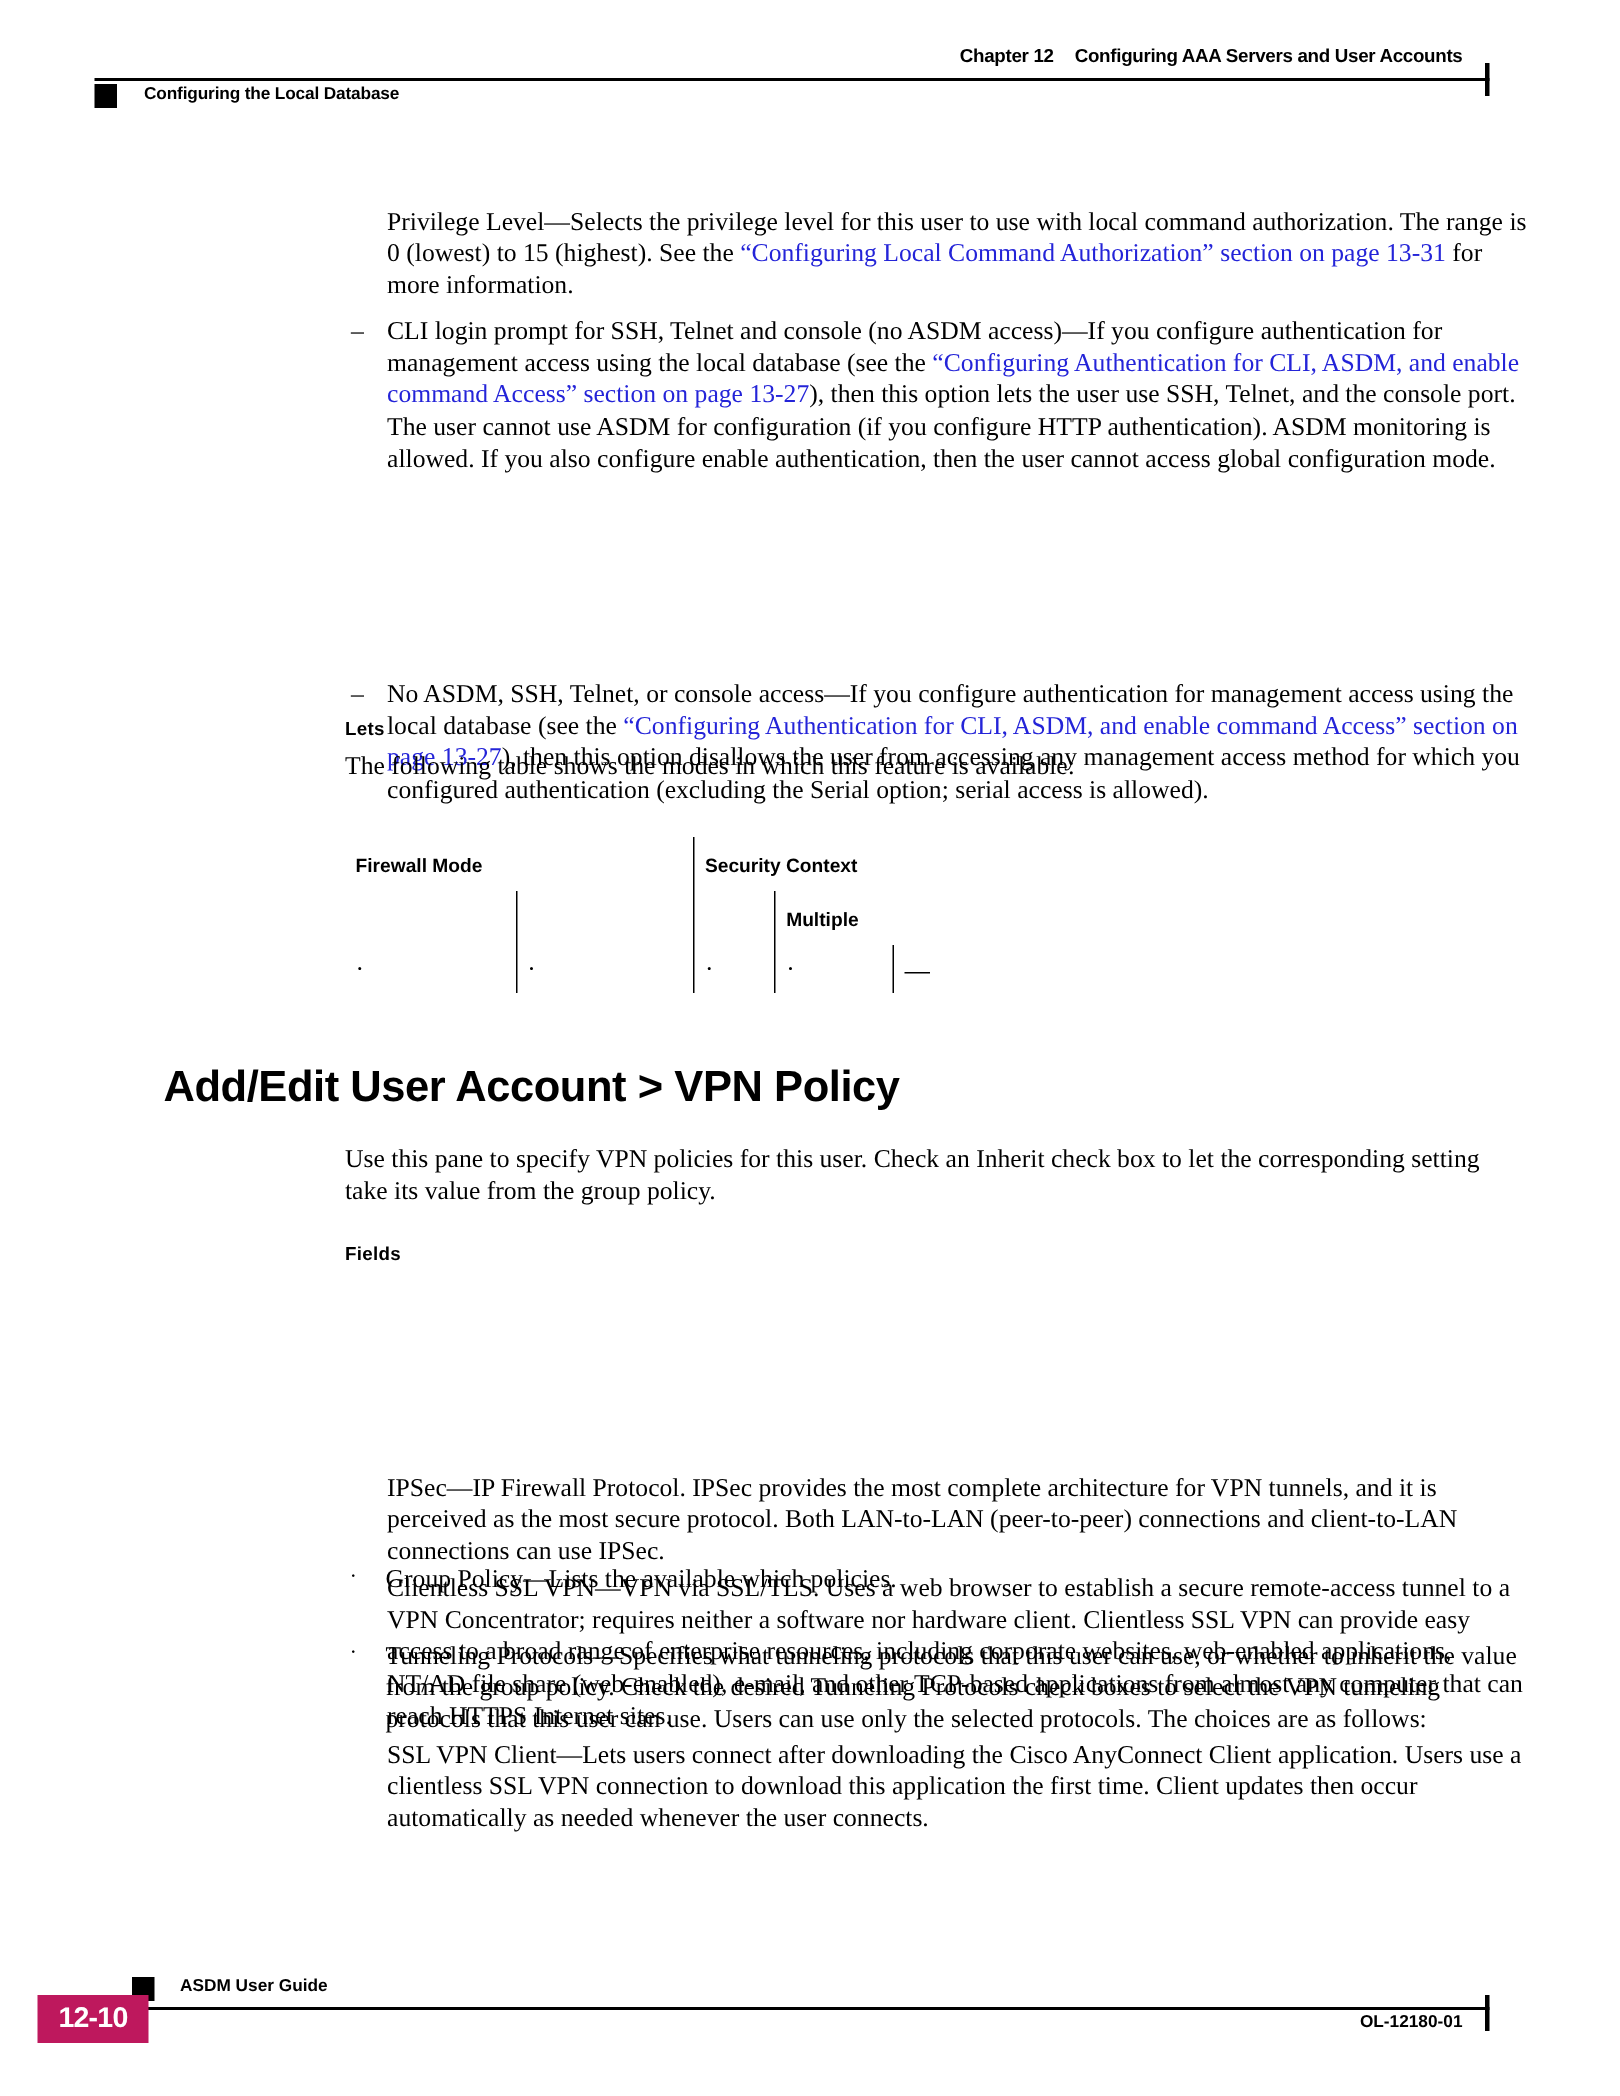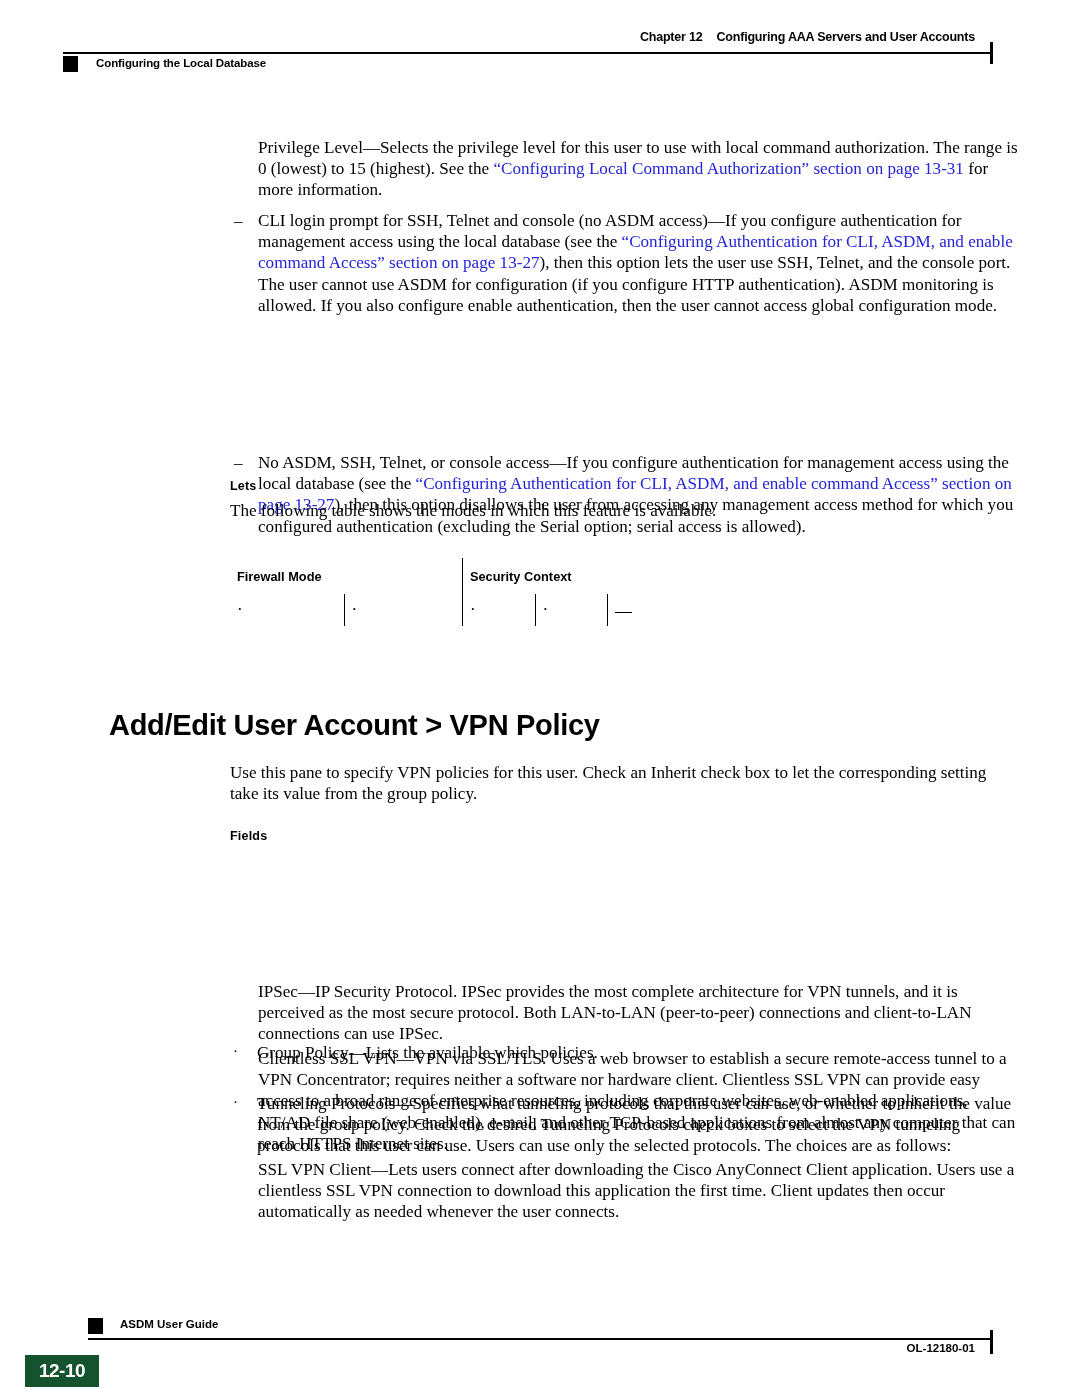--- a/index.html
+++ b/index.html
@@ -214,30 +214,29 @@
     width: 3px;
     height: 24px;
     background: #000000;
   }
   .ft-pagebox {
     position: absolute;
     left: -38px;
     top: 12px;
     width: 74px;
     height: 32px;
-    background: #14532d;
+    background: #be185d;
     color: #ffffff;
     font-family: "Liberation Sans", "DejaVu Sans", sans-serif;
     font-weight: bold;
     font-size: 19px;
     display: flex;
     align-items: center;
     justify-content: center;
     letter-spacing: -0.5px;
-    margin-top: 25px;
   }
   .ft-docid {
     position: absolute;
     right: 18px;
     top: 24px;
     font-family: "Liberation Sans", "DejaVu Sans", sans-serif;
     font-weight: bold;
     font-size: 11.5px;
     white-space: nowrap;
   }
@@ -278,31 +277,37 @@
   <div class="body-col sec-label" style="top:829px;">Fields</div>
 
   <div class="body-col bullet-item" style="top:851px;">
     <span class="bull">·</span><span>Group Policy—Lists the available which policies.</span>
   </div>
 
   <div class="body-col bullet-item" style="top:881px;">
     <span class="bull">·</span><span>Tunneling Protocols—Specifies what tunneling protocols that this user can use, or whether to inherit the value from the group policy. Check the desired Tunneling Protocols check boxes to select the VPN tunneling protocols that this user can use. Users can use only the selected protocols. The choices are as follows:</span>
   </div>
 
-  <div class="body-col para indent-sub" style="top:981px;">IPSec—IP Security Protocol. IPSec provides the most complete architecture for VPN tunnels, and it is perceived as the most secure protocol. Both LAN-to-LAN (peer-to-peer) connections and client-to-LAN connections can use IPSec.</div>
+  <div class="body-col para indent-sub" style="top:981px;">IPSec—IP Firewall Protocol. IPSec provides the most complete architecture for VPN tunnels, and it is perceived as the most secure protocol. Both LAN-to-LAN (peer-to-peer) connections and client-to-LAN connections can use IPSec.</div>
   <div class="body-col para indent-sub" style="top:1048px;">Clientless SSL VPN—VPN via SSL/TLS. Uses a web browser to establish a secure remote-access tunnel to a VPN Concentrator; requires neither a software nor hardware client. Clientless SSL VPN can provide easy access to a broad range of enterprise resources, including corporate websites, web-enabled applications, NT/AD file share (web-enabled), e-mail, and other TCP-based applications from almost any computer that can reach HTTPS Internet sites.</div>
   <div class="body-col para indent-sub" style="top:1159px;">SSL VPN Client—Lets users connect after downloading the Cisco AnyConnect Client application. Users use a clientless SSL VPN connection to download this application the first time. Client updates then occur automatically as needed whenever the user connects.</div>
 
 </div>
 
 <table id="modes-table">
   <tbody>
     <tr class="tb-top">
       <td class="cell-h" colspan="2">Firewall Mode</td>
       <td class="cell-h vline" colspan="3">Security Context</td>
+    </tr>
+    <tr class="tb-thin-top">
+      <td class="cell-h"></td>
+      <td class="cell-h vline"></td>
+      <td class="cell-h vline"></td>
+      <td class="cell-h vline" colspan="2">Multiple</td>
     </tr>
     <tr class="tb-thin-top tb-bot">
       <td class="cell-dot"><span class="dot-mark">·</span></td>
       <td class="cell-dot vline"><span class="dot-mark">·</span></td>
       <td class="cell-dot vline"><span class="dot-mark">·</span></td>
       <td class="cell-dot vline"><span class="dot-mark">·</span></td>
       <td class="cell-dot vline"><span class="dash-mark"></span></td>
     </tr>
   </tbody>
 </table>

